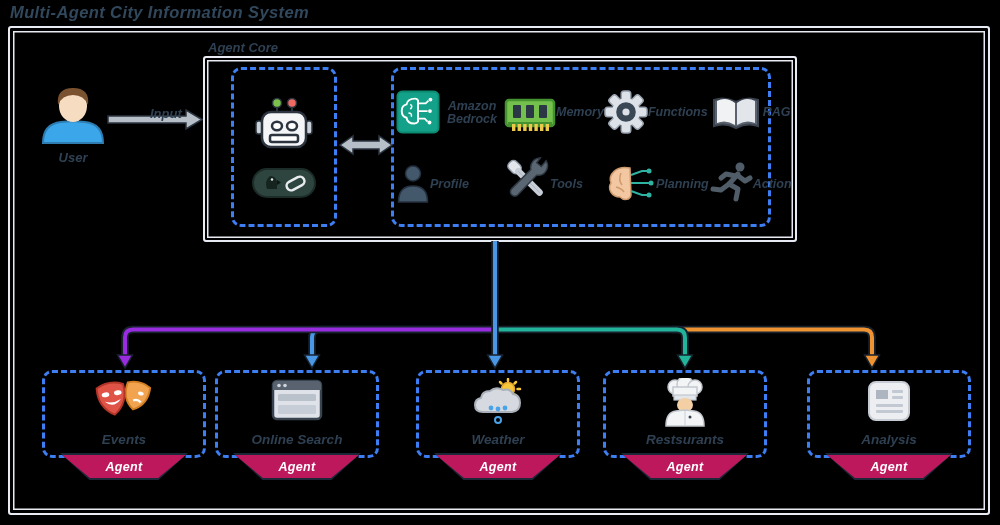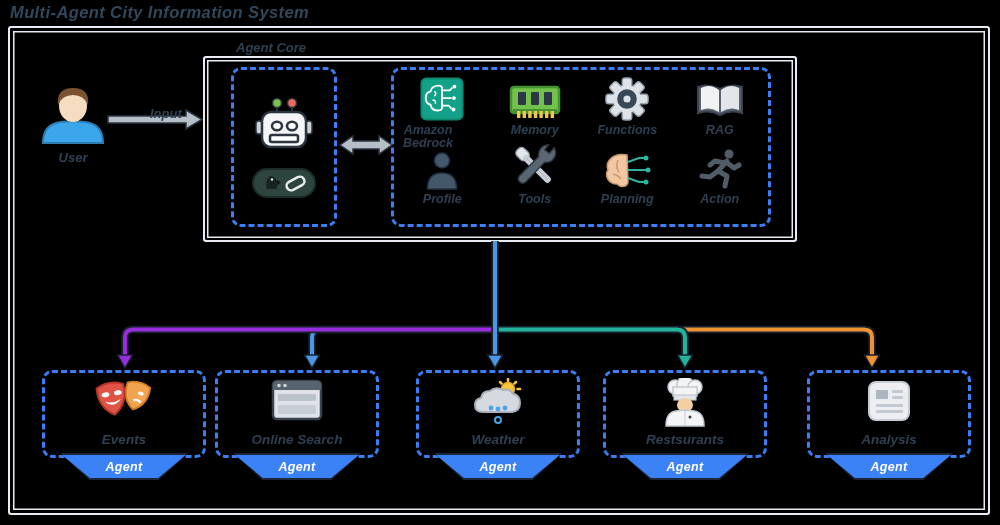--- a/index.html
+++ b/index.html
@@ -8,45 +8,45 @@
 
   .title{position:absolute;left:10px;top:3px;font-size:16.5px;font-weight:700;color:#31485c;letter-spacing:.4px;}
 
   .outer-frame{position:absolute;left:8px;top:26px;width:978px;height:485px;
     border:2px solid #e8ebf3;border-radius:3px;
     box-shadow:inset 0 0 0 3px #000, inset 0 0 0 4.5px #e8ebf3;}
 
   .core-box{position:absolute;left:203px;top:56px;width:590px;height:182px;
     border:2px solid #e8ebf3;border-radius:3px;
     box-shadow:inset 0 0 0 2px #000, inset 0 0 0 3.5px #e8ebf3;}
-  .core-label{position:absolute;left:208px;top:40px;font-size:13px;font-weight:700;color:#2e4052;margin-left:28px;}
+  .core-label{position:absolute;left:208px;top:40px;font-size:13px;font-weight:700;color:#2e4052;}
 
   .panel{position:absolute;border:3px dashed #3d7ef2;border-radius:10px;box-sizing:border-box;}
   .llm-panel{left:231px;top:67px;width:106px;height:160px;display:flex;flex-direction:column;align-items:center;justify-content:center;gap:16px;}
   .components-panel{left:391px;top:67px;width:380px;height:160px;display:grid;grid-template-columns:repeat(4,1fr);grid-template-rows:1fr 1fr;padding:5px 2px;}
-  .cell{display:flex;flex-direction:column;justify-content:flex-start;}
+  .cell{display:flex;flex-direction:row;align-items:center;justify-content:flex-start;}
   .cell .ic{height:46px;display:flex;align-items:flex-end;justify-content:center;}
   .cell.r2 .ic{height:40px;}
   .cell .lbl{font-size:12.5px;font-weight:700;color:#2e4052;text-align:center;line-height:13px;margin-top:3px;}
   .lbl.wrap{width:64px;}
 
   .user-figure{position:absolute;left:34px;top:84px;width:78px;text-align:center;}
   .user-label{font-size:13px;font-weight:700;color:#2e4052;margin-top:2px;}
   .input-arrow{position:absolute;left:106px;top:104px;}
   .input-label{position:absolute;left:150px;top:106px;font-size:13px;font-weight:700;color:#2e4052;}
   .exchange-arrow{position:absolute;left:338px;top:131px;}
 
   .connectors{position:absolute;left:0;top:0;pointer-events:none;}
 
   .agent-box{position:absolute;top:370px;width:158px;height:82px;border:3px dashed #3d7ef2;border-radius:10px;}
   .agent-icon{position:absolute;top:5px;left:0;right:0;display:flex;justify-content:center;}
   .agent-label{position:absolute;bottom:8px;width:100%;text-align:center;font-size:13.5px;font-weight:700;color:#2e4052;}
   .badge-wrap{position:absolute;left:50%;bottom:-25px;transform:translateX(-50%);width:128px;height:27px;}
   .badge-outer{width:128px;height:27px;background:#1d2738;clip-path:polygon(0 0,100% 0,77% 100%,23% 100%);position:relative;}
-  .badge-inner{position:absolute;left:2px;top:2px;width:124px;height:23px;background:#3b82f6;
+  .badge-inner{position:absolute;left:2px;top:2px;width:124px;height:23px;background:#be185d;
     clip-path:polygon(0 0,100% 0,77.5% 100%,22.5% 100%);
     display:flex;align-items:center;justify-content:center;color:#fff;font-weight:700;font-size:12.5px;letter-spacing:.3px;}
 </style>
 </head>
 <body>
 
 <div id="canvas">
 
   <div class="title">Multi-Agent City Information System</div>
   <div class="outer-frame"></div>

